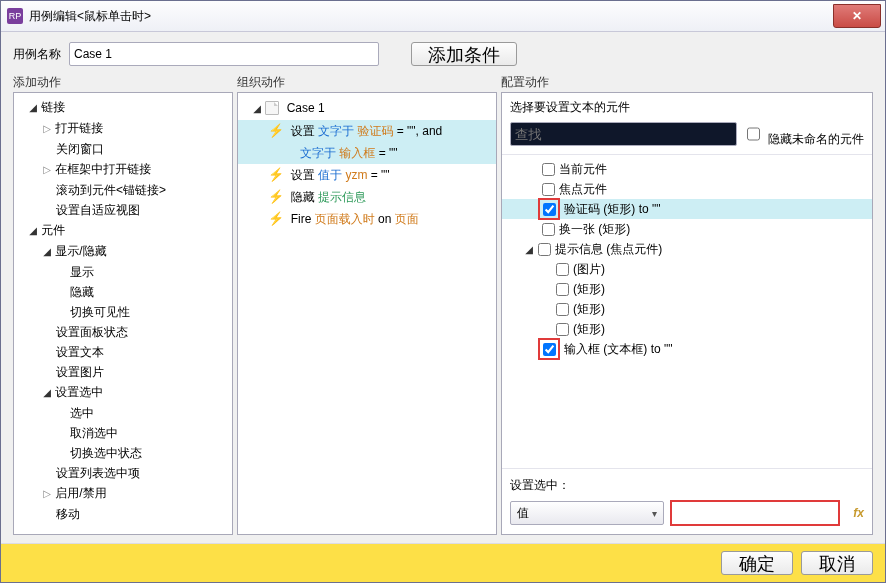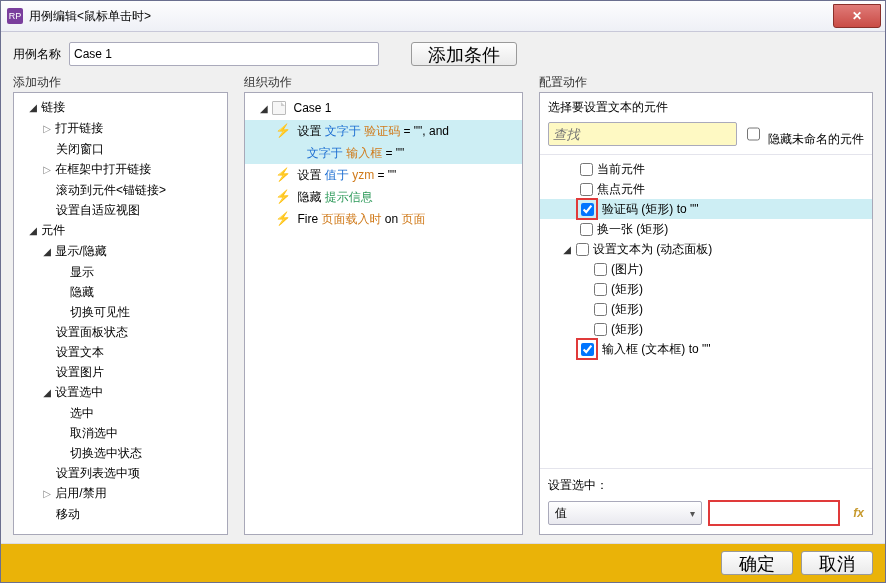--- a/index.html
+++ b/index.html
@@ -7,24 +7,24 @@
   .titlebar{height:30px;background:linear-gradient(#fdfdfe,#eef0f6);display:flex;align-items:center;padding:0 0 0 6px;border-bottom:1px solid #c8c8d8}
   .titlebar .icon{width:16px;height:16px;background:#7a3e9d;display:inline-flex;align-items:center;justify-content:center;color:#fff;font-size:9px;border-radius:2px;margin-right:6px}
   .titlebar .title{flex:0 0 auto}
   .titlebar .spacer{flex:1}
   .titlebar .close{width:46px;height:22px;background:linear-gradient(#e07b78,#c94b45);border:1px solid #8a2f2a;border-radius:0 0 3px 3px;margin-right:4px;display:flex;align-items:center;justify-content:center;color:#fff;font-size:12px;font-weight:bold;cursor:pointer}
   .content{flex:1;display:flex;flex-direction:column;padding:10px 12px 8px 12px;gap:8px;box-sizing:border-box;background:#f0f0f0}
   .row{display:flex;align-items:center;gap:8px}
   .row input[type=text]{height:22px;border:1px solid #aab;border-radius:2px;padding:0 4px;font-size:12px;background:#fff}
   .namefield{width:300px}
   .btn{height:24px;padding:0 16px;background:linear-gradient(#fdfdfd,#eaeaea);border:1px solid #9a9a9a;border-radius:3px;font-size:18px;cursor:pointer}
-  .cols{flex:1;display:flex;gap:16px;min-height:0}
+  .cols{flex:1;display:flex;gap:4px;min-height:0}
   .col{display:flex;flex-direction:column;min-height:0}
   .col1{width:220px}
-  .col2{width:286px}
+  .col2{width:260px}
   .col3{flex:1}
   .colhead{height:18px;font-size:12px;color:#333}
   .panel{flex:1;border:1px solid #a8a8b8;background:#fff;overflow:auto;box-sizing:border-box}
   .tree{padding:4px 0;font-size:12px;line-height:20px}
   .node{white-space:nowrap}
   .ind{display:inline-block}
   .ind1{width:14px}.ind2{width:28px}.ind3{width:42px}.ind4{width:56px}
   .arrow{display:inline-block;width:10px;text-align:center;color:#555;cursor:pointer;user-select:none;font-size:10px}
   .arrow-right::before{content:"▷";color:#888}
   .arrow-down::before{content:"◢";color:#333}
@@ -37,33 +37,33 @@
   .ic-bolt2::before{content:"⚡";color:#7bb25e;font-size:13px;position:absolute;left:-1px;top:-3px}
   .actionline{padding:1px 4px 1px 0}
   .actionline.sel{background:#cdeef4}
   .hl-blue{color:#1b6dd1}
   .hl-orange{color:#d07a1a}
   .hl-green{color:#2e9a5a}
   .subline{padding-left:62px}
   .col3 .panel{display:flex;flex-direction:column}
   .section-title{padding:6px 8px 4px 8px;font-size:12px}
   .searchrow{display:flex;align-items:center;gap:6px;padding:0 8px 6px 8px}
-  .searchrow input{flex:1;height:22px;border:1px solid #aab;border-radius:2px;padding:0 4px;font-style:italic;color:#888;background:#fef9c3}
+  .searchrow input{flex:1;height:22px;border:1px solid #aab;border-radius:2px;padding:0 4px;color:#888;background:#0f172a}
   .cb{width:13px;height:13px;vertical-align:-2px;margin-right:4px}
   .widtree{flex:1;overflow:auto;border-top:1px solid #e4e4ec;padding-top:4px}
   .wline{display:flex;align-items:center;height:20px;padding-left:8px;white-space:nowrap}
   .wline.sel{background:#cdeef4}
   .hlbox{border:2px solid #e03a3a;padding:0;display:inline-flex;align-items:center;justify-content:center;height:18px;width:18px;margin-right:4px}
   .bottombox{border-top:1px solid #e4e4ec;padding:8px}
   .valrow{display:flex;align-items:center;gap:6px;margin-top:6px}
   .select{flex:0 0 140px;height:22px;border:1px solid #aab;background:linear-gradient(#fff,#e9e9ef);border-radius:2px;display:flex;align-items:center;justify-content:space-between;padding:0 6px;cursor:pointer}
   .select .caret{font-size:10px;color:#555}
   .bigedit{flex:1;height:22px;border:2px solid #e03a3a;background:#fff}
   .fx{width:18px;color:#c79a2e;font-style:italic;font-weight:bold;cursor:pointer;text-align:right}
-  .footer{height:38px;display:flex;align-items:center;justify-content:flex-end;gap:8px;padding:0 12px;border-top:1px solid #dcdce4;background:#eab308}
+  .footer{height:38px;display:flex;align-items:center;justify-content:flex-end;gap:8px;padding:0 12px;border-top:1px solid #dcdce4;background:#fde047}
   .footer .btn{width:72px}
 </style>
 </head>
 <body>
 
 <div class="window">
   <div class="titlebar">
     <span class="icon">RP</span>
     <span class="title">用例编辑&lt;鼠标单击时&gt;</span>
     <span class="spacer"></span>
@@ -176,21 +176,21 @@
               </div>
             <div class="wline">
                 <span class="ind ind2"></span>
                 <input type="checkbox" class="cb" style="">
                 <span>换一张 (矩形)</span>
               </div>
             <div class="wline">
                 <span class="ind ind1"></span>
                 <span class="arrow arrow-down"></span> 
                 <input type="checkbox" class="cb" style="">
-                <span>设置文本为 (动态面板)</span>
+                <span>提示信息 (焦点元件)</span>
               </div>
             <div class="wline">
                 <span class="ind ind3"></span>
                 <input type="checkbox" class="cb" style="">
                 <span>(图片)</span>
               </div>
             <div class="wline">
                 <span class="ind ind3"></span>
                 <input type="checkbox" class="cb" style="">
                 <span>(矩形)</span>

